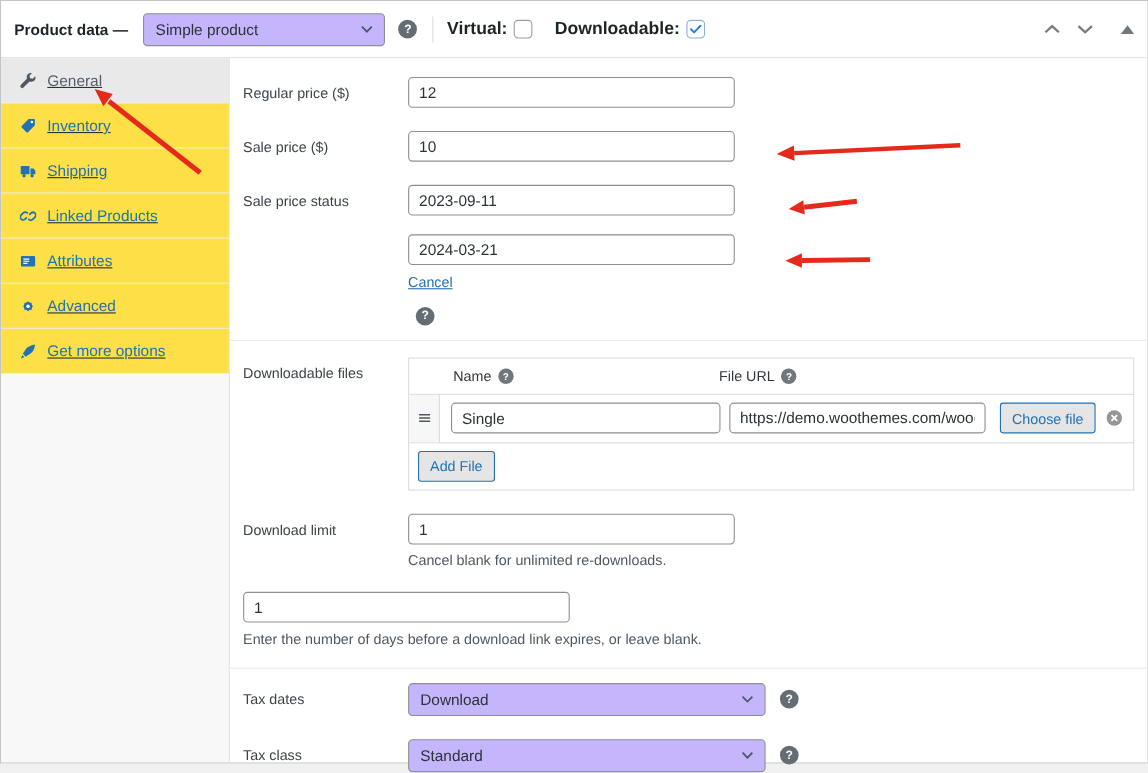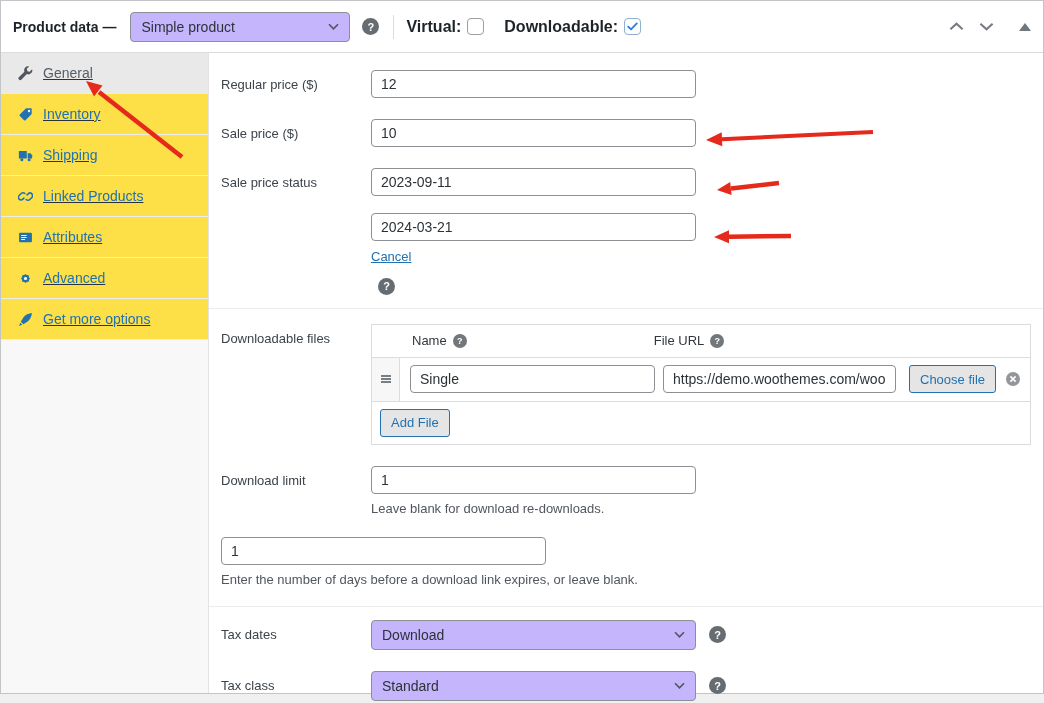--- a/index.html
+++ b/index.html
@@ -69,21 +69,21 @@
   .section { padding: 17px 12px 13px 12px; }
   .section + .section { border-top: 1px solid #ececec; }
   .sec-downloads { padding-top: 15px; padding-bottom: 19px; }
   .sec-tax { padding-top: 13px; }
 
   .row { display: flex; }
   .row + .row { margin-top: 21px; }
   .flabel { width: 150px; flex: none; font-size: 13px; color: #3c434a; padding-top: 7px; }
   .fcontrol { flex: 1; }
   .tinput {
-    width: 325px; height: 28px; border: 1px solid #8c8f94; border-radius: 4px;
+    width: 297px; height: 28px; border: 1px solid #8c8f94; border-radius: 4px;
     padding: 0 9px; font-size: 14px; font-family: "Liberation Sans", sans-serif;
     color: #2c3338; background: #fff;
   }
   .stack-gap { margin-top: 17px; }
   .cancel-link { display: inline-block; margin-top: 8px; font-size: 13px; color: #2271b1; text-decoration: underline; cursor: pointer; }
   .help-row { margin-top: 11px; margin-left: 7px; }
   .helper-text { margin-top: 7px; font-size: 13px; color: #50575e; }
 
   
   .dl-table { width: 660px; border: 1px solid #dcdcde; background: #fff; }
@@ -300,21 +300,21 @@
                   <button class="btn">Add File</button>
                 </div>
               </div>
             </div>
           </div>
 
           <div class="row mt-dl-limit">
             <label class="flabel">Download limit</label>
             <div class="fcontrol">
               <input class="tinput" value="1" style="">
-              <div class="helper-text">Leave blank for download re-downloads.</div>
+              <div class="helper-text">Cancel blank for unlimited re-downloads.</div>
             </div>
           </div>
 
           <div class="row mt-dl-expiry">
             <div class="fcontrol">
               <input class="tinput" value="1" style="">
               <div class="helper-text">Enter the number of days before a download link expires, or leave blank.</div>
             </div>
           </div>
         </div>

